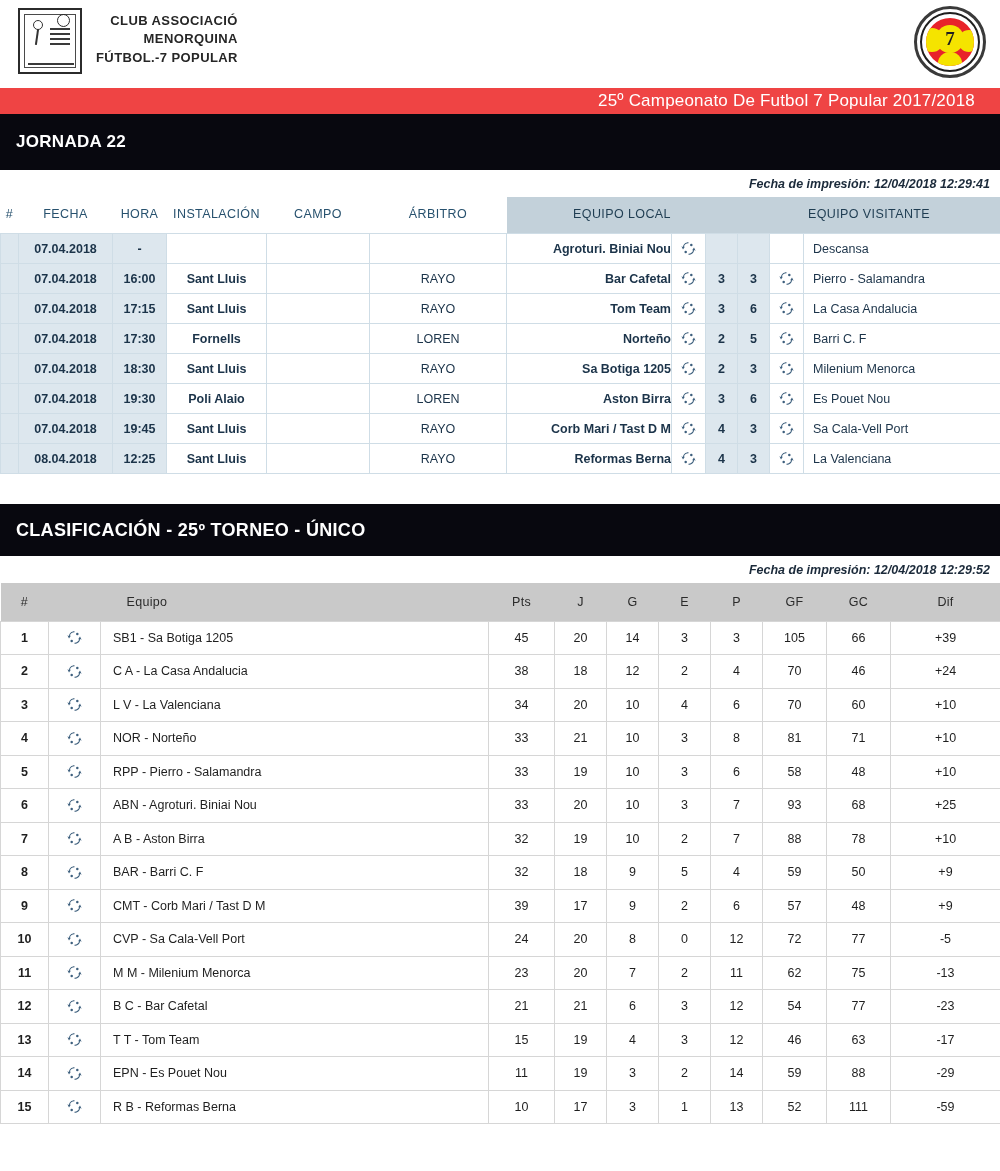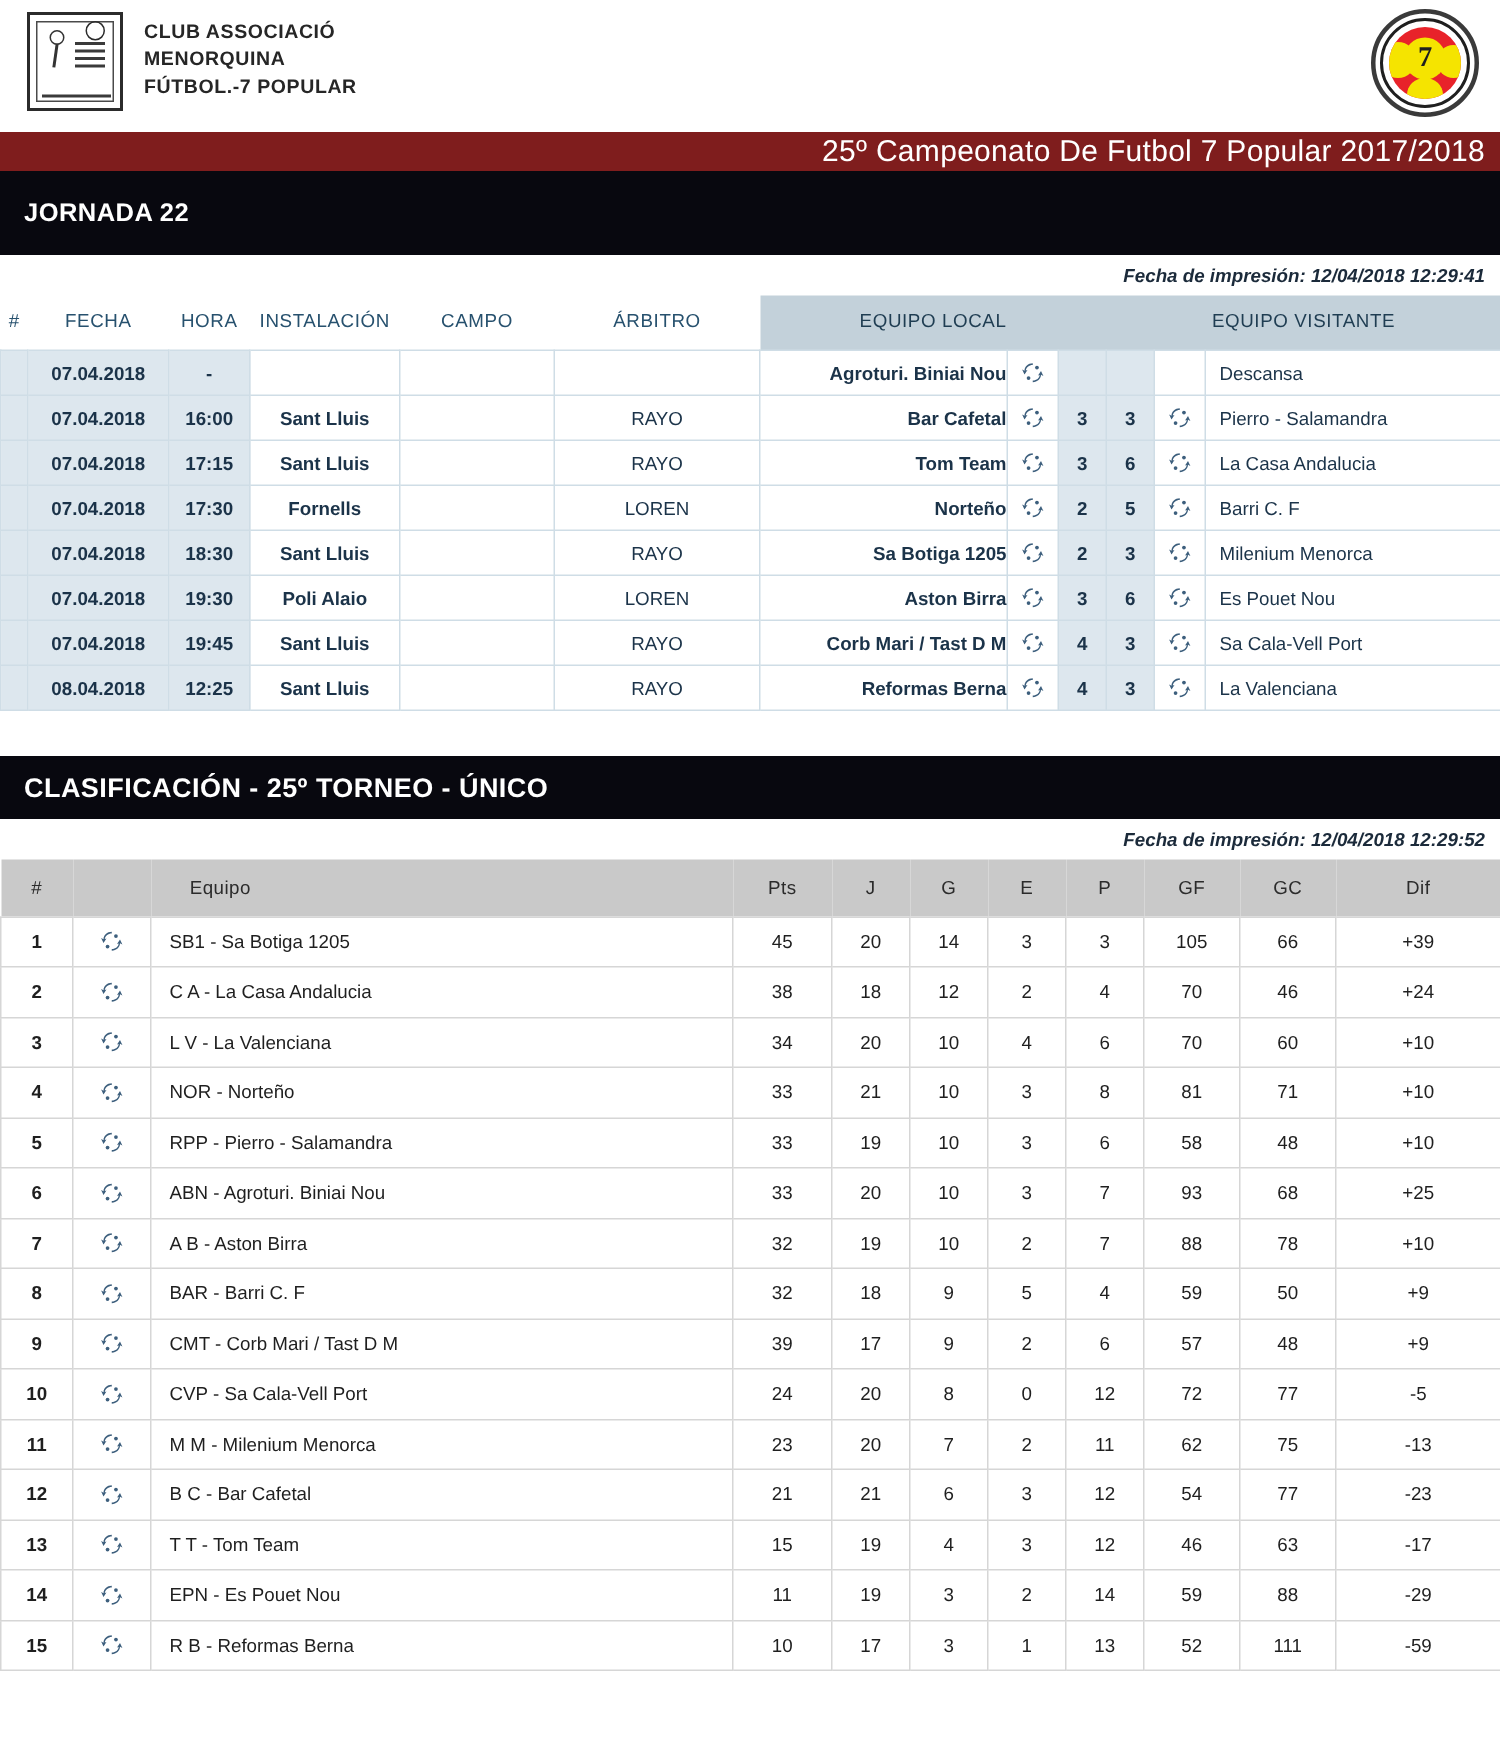--- a/index.html
+++ b/index.html
@@ -43,21 +43,21 @@
   }
   .crest .txtlines{ position:absolute; left:30px; top:18px; }
   .crest .txtlines i{
     display:block; width:20px; height:2px; background:#3a3a3a; margin-bottom:3px;
   }
   .crest .base{
     position:absolute; left:8px; bottom:7px; width:46px; height:2px; background:#3a3a3a;
   }
   .club-name {
     font-size:13px; font-weight:bold; letter-spacing:.4px;
-    color:#262626; line-height:1.42; padding-top:4px;
+    color:#262626; text-align:right; line-height:1.42; padding-top:4px;
   }
   .logo-right{
     position:absolute; right:14px; top:6px;
     width:72px; height:72px; border-radius:50%;
     background:#ffffff;
     border:3px solid #3a3a3a;
     overflow:hidden;
   }
   .logo-right .ring{
     position:absolute; inset:3px; border-radius:50%;
@@ -75,35 +75,35 @@
   .logo-right .center{
     position:absolute; left:50%; top:46%; transform:translate(-50%,-50%);
     width:28px; height:28px; border-radius:50%;
     background:#f5e400; color:#1f1f1f;
     font-size:19px; font-weight:bold; line-height:28px; text-align:center;
     font-family:"Liberation Serif", serif;
   }
 
   
   .red-bar{
-    height:26px; background:#7f1d1d;
-    color:#ffffff; font-size:20px;
+    height:26px; background:#ef4444;
+    color:#ffffff; font-size:17px;
     display:flex; align-items:center; justify-content:flex-end;
-    padding-right:10px;
+    padding-right:25px;
     letter-spacing:.2px;
   }
 
   
   .black-bar{
     background:#08080f; color:#ffffff;
     height:56px; display:flex; align-items:center;
     padding-left:16px;
     font-size:17px; font-weight:bold; letter-spacing:.3px;
   }
-  .black-bar.cls{ height:42px; font-size:18px; margin-top:0; }
+  .black-bar.cls{ height:52px; font-size:18px; margin-top:0; }
 
   
   .print-date{
     text-align:right; padding:7px 10px 6px 0;
     font-style:italic; font-weight:bold;
     font-size:12.5px; color:#1b2a3a;
   }
 
   
   .ph-icon{ display:inline-block; width:17px; height:17px; vertical-align:middle; }

